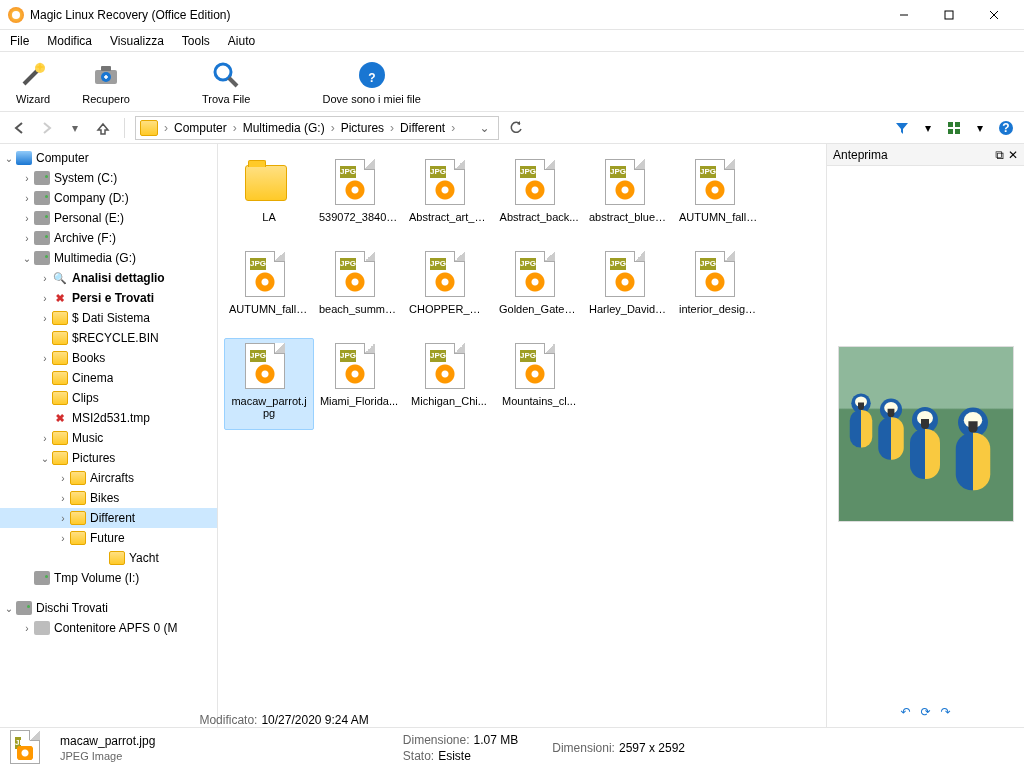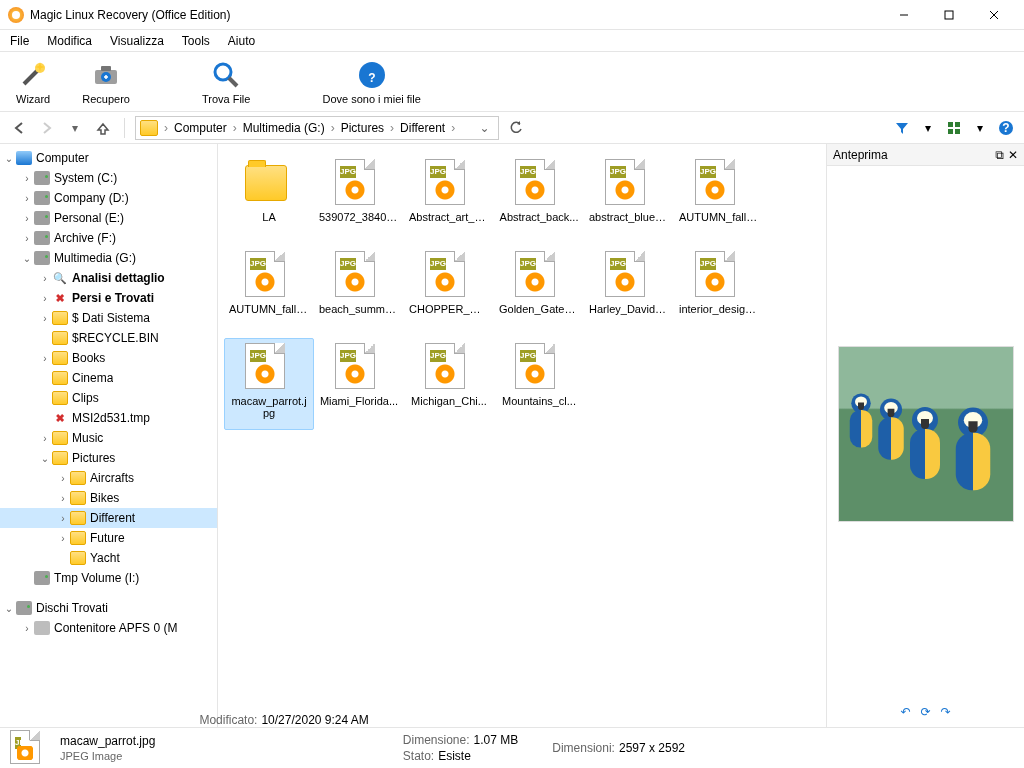--- a/index.html
+++ b/index.html
@@ -334,21 +334,21 @@
     <div class="tree-item selected" style="padding-left:56px;">
       <span class="exp">›</span>
       <span class="ticn icn-folder"></span>
       <span class="lbl">Different</span>
     </div>
     <div class="tree-item" style="padding-left:56px;">
       <span class="exp">›</span>
       <span class="ticn icn-folder"></span>
       <span class="lbl">Future</span>
     </div>
-    <div class="tree-item" style="padding-left:56px;">
+    <div class="tree-item" style="padding-left:56px;margin-left:39px;">
       <span class="exp"></span>
       <span class="ticn icn-folder"></span>
       <span class="lbl">Yacht</span>
     </div>
     <div class="tree-item" style="padding-left:20px;">
       <span class="exp"></span>
       <span class="ticn icn-drive"></span>
       <span class="lbl">Tmp Volume (I:)</span>
     </div>
 

